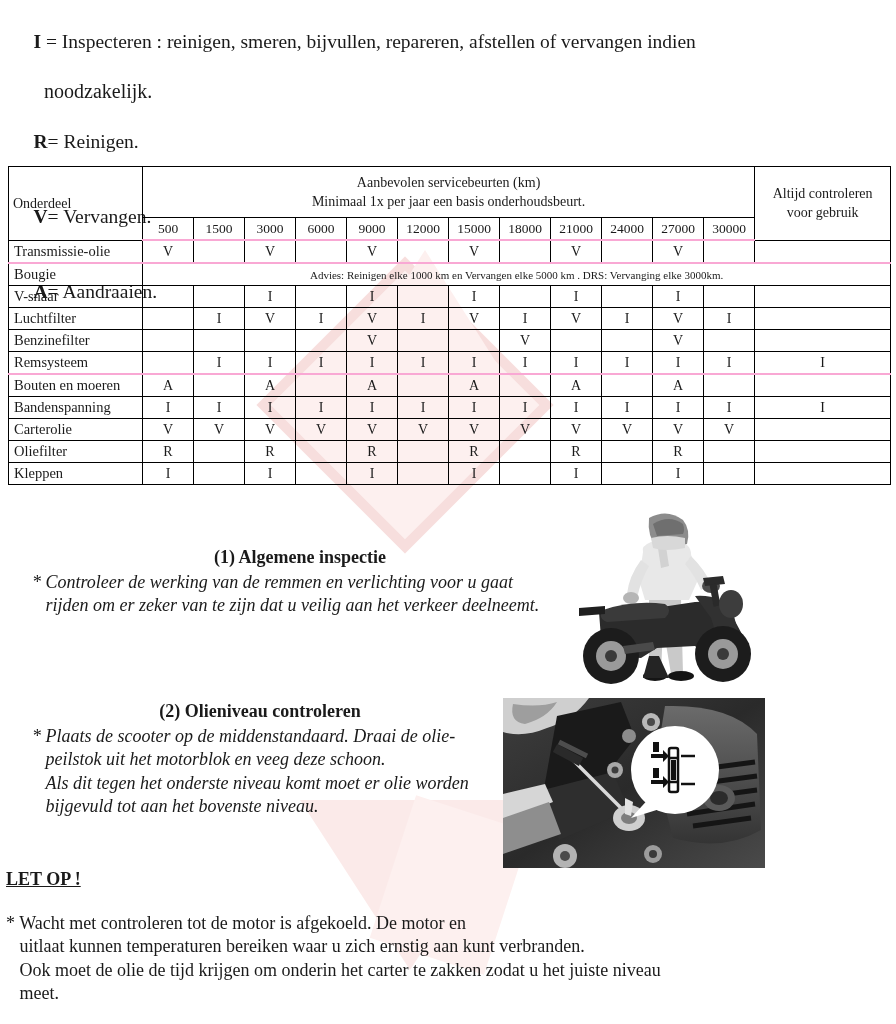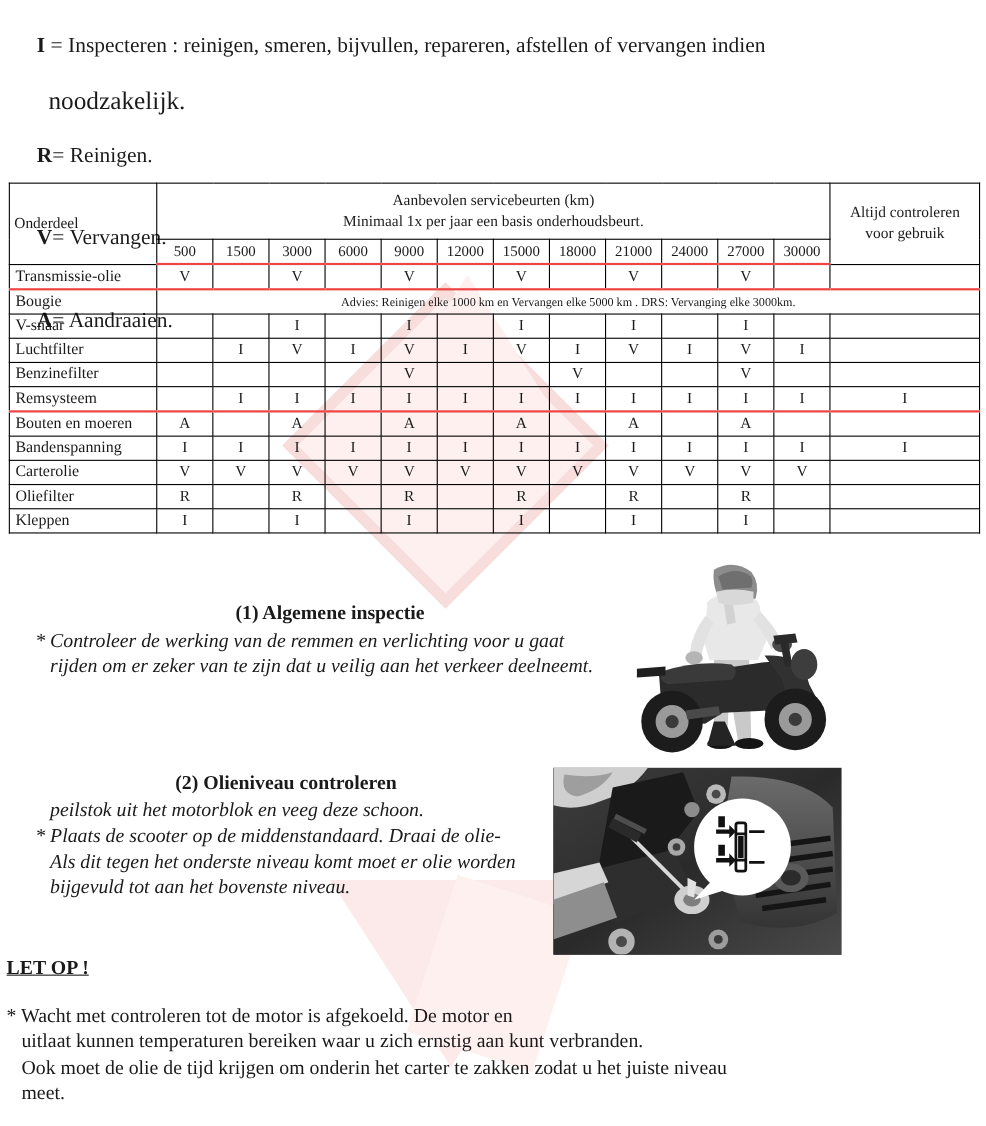--- a/index.html
+++ b/index.html
@@ -44,21 +44,21 @@
   }
   .legend-line {
     font-size: 19.5px;
     line-height: 25px;
     white-space: pre-wrap;
   }
   .legend-line b {
     font-weight: bold;
   }
   .legend-cont {
-    font-size: 23px;
+    font-size: 20px;
     line-height: 25px;
     padding-left: 30px;
   }
 
   
   #service-table-wrap {
     position: absolute;
     left: 8px;
     top: 166px;
     width: 878px;
@@ -103,21 +103,21 @@
     font-weight: bold;
     font-size: 14px;
     height: 21px;
   }
   .advice {
     font-size: 11px;
     height: 21px;
   }
   .row-h { height: 21px; }
   
-  tr.sep-below td { border-bottom: 2px solid #ef4444; }
+  tr.sep-below td { border-bottom: 2px solid #f9a8d4; }
 
   
   .section {
     position: absolute;
     font-size: 18px;
     line-height: 23.5px;
   }
   .sec-title {
     font-weight: bold;
     font-size: 18px;
@@ -395,22 +395,22 @@
   <div class="sec-title">(1) Algemene inspectie</div>
   <div class="sec-body">
     <div class="bullet-line">* Controleer de werking van de remmen en verlichting voor u gaat</div>
     <div class="bullet-line">   rijden om er zeker van te zijn dat u veilig aan het verkeer deelneemt.</div>
   </div>
 </div>
 
 <div id="sec2" class="section layer">
   <div class="sec-title">(2) Olieniveau controleren</div>
   <div class="sec-body">
+    <div class="bullet-line">* Plaats de scooter op de middenstandaard. Draai de olie-</div>
     <div class="bullet-line">   peilstok uit het motorblok en veeg deze schoon.</div>
-    <div class="bullet-line">* Plaats de scooter op de middenstandaard. Draai de olie-</div>
     <div class="bullet-line">   Als dit tegen het onderste niveau komt moet er olie worden</div>
     <div class="bullet-line">   bijgevuld tot aan het bovenste niveau.</div>
   </div>
 </div>
 
 <div id="letop" class="section layer">
   <div><span class="letop-title">LET OP !</span></div>
   <div>
     <div class="bullet-line">* Wacht met controleren tot de motor is afgekoeld. De motor en</div>
     <div class="bullet-line">   uitlaat kunnen temperaturen bereiken waar u zich ernstig aan kunt verbranden.</div>

